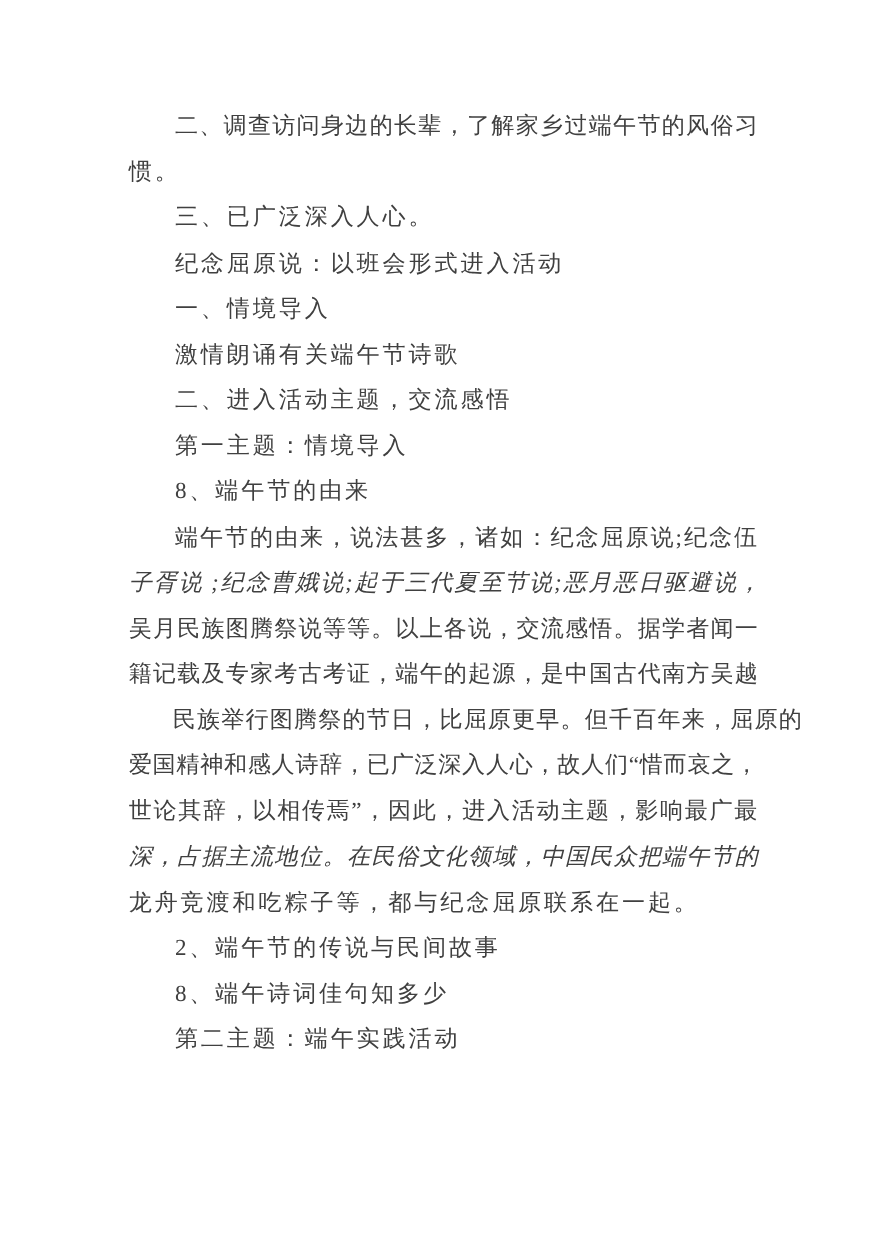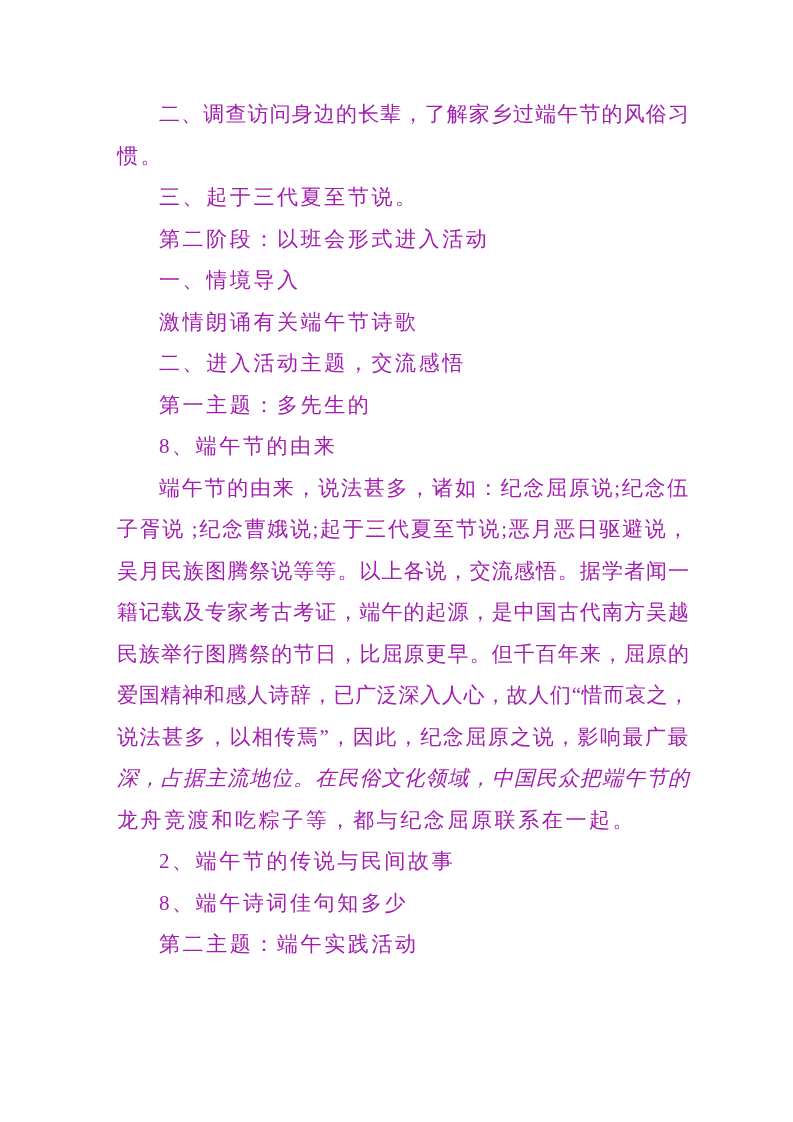--- a/index.html
+++ b/index.html
@@ -33,36 +33,36 @@
     text-rendering: optimizeLegibility;
   }
   .line.indent {
     text-indent: 42px;
   }
 </style>
 </head>
 <body>
 
 <div class="page" style="background: rgb(255, 255, 255);">
-  <div class="body-text" style="color: #a21caf;">
+  <div class="body-text" style="color: #404040;">
       <p class="line indent" style="letter-spacing: 1.13px;">二、调查访问身边的长辈，了解家乡过端午节的风俗习</p>
       <p class="line">惯。</p>
-      <p class="line indent">三、起于三代夏至节说。</p>
-      <p class="line indent">第二阶段：以班会形式进入活动</p>
+      <p class="line indent">三、已广泛深入人心。</p>
+      <p class="line indent">纪念屈原说：以班会形式进入活动</p>
       <p class="line indent">一、情境导入</p>
       <p class="line indent">激情朗诵有关端午节诗歌</p>
       <p class="line indent">二、进入活动主题，交流感悟</p>
-      <p class="line indent">第一主题：多先生的</p>
+      <p class="line indent">第一主题：情境导入</p>
       <p class="line indent">8、端午节的由来</p>
       <p class="line indent" style="letter-spacing: 1.76px;">端午节的由来，说法甚多，诸如：纪念屈原说;纪念伍</p>
-      <p class="line" style="letter-spacing: 1.65px;">子胥说 ;纪念曹娥说;起于三代夏至节说;恶月恶日驱避说，</p>
+      <p class="line" style="letter-spacing: 1.65px; font-style: italic;">子胥说 ;纪念曹娥说;起于三代夏至节说;恶月恶日驱避说，</p>
       <p class="line" style="letter-spacing: 1.04px;">吴月民族图腾祭说等等。以上各说，交流感悟。据学者闻一</p>
       <p class="line" style="letter-spacing: 1.04px;">籍记载及专家考古考证，端午的起源，是中国古代南方吴越</p>
-      <p class="line" style="letter-spacing: 1.04px;">民族举行图腾祭的节日，比屈原更早。但千百年来，屈原的</p>
+      <p class="line" style="letter-spacing: 1.04px; margin-left: 40px;">民族举行图腾祭的节日，比屈原更早。但千百年来，屈原的</p>
       <p class="line" style="letter-spacing: 0.65px;">爱国精神和感人诗辞，已广泛深入人心，故人们“惜而哀之，</p>
-      <p class="line" style="letter-spacing: 1.49px;">说法甚多，以相传焉”，因此，纪念屈原之说，影响最广最</p>
+      <p class="line" style="letter-spacing: 1.49px;">世论其辞，以相传焉”，因此，进入活动主题，影响最广最</p>
       <p class="line" style="letter-spacing: 1.04px; font-style: italic;">深，占据主流地位。在民俗文化领域，中国民众把端午节的</p>
       <p class="line">龙舟竞渡和吃粽子等，都与纪念屈原联系在一起。</p>
       <p class="line indent">2、端午节的传说与民间故事</p>
       <p class="line indent">8、端午诗词佳句知多少</p>
       <p class="line indent">第二主题：端午实践活动</p>
     </div>
 </div>
 
 </body></html>

